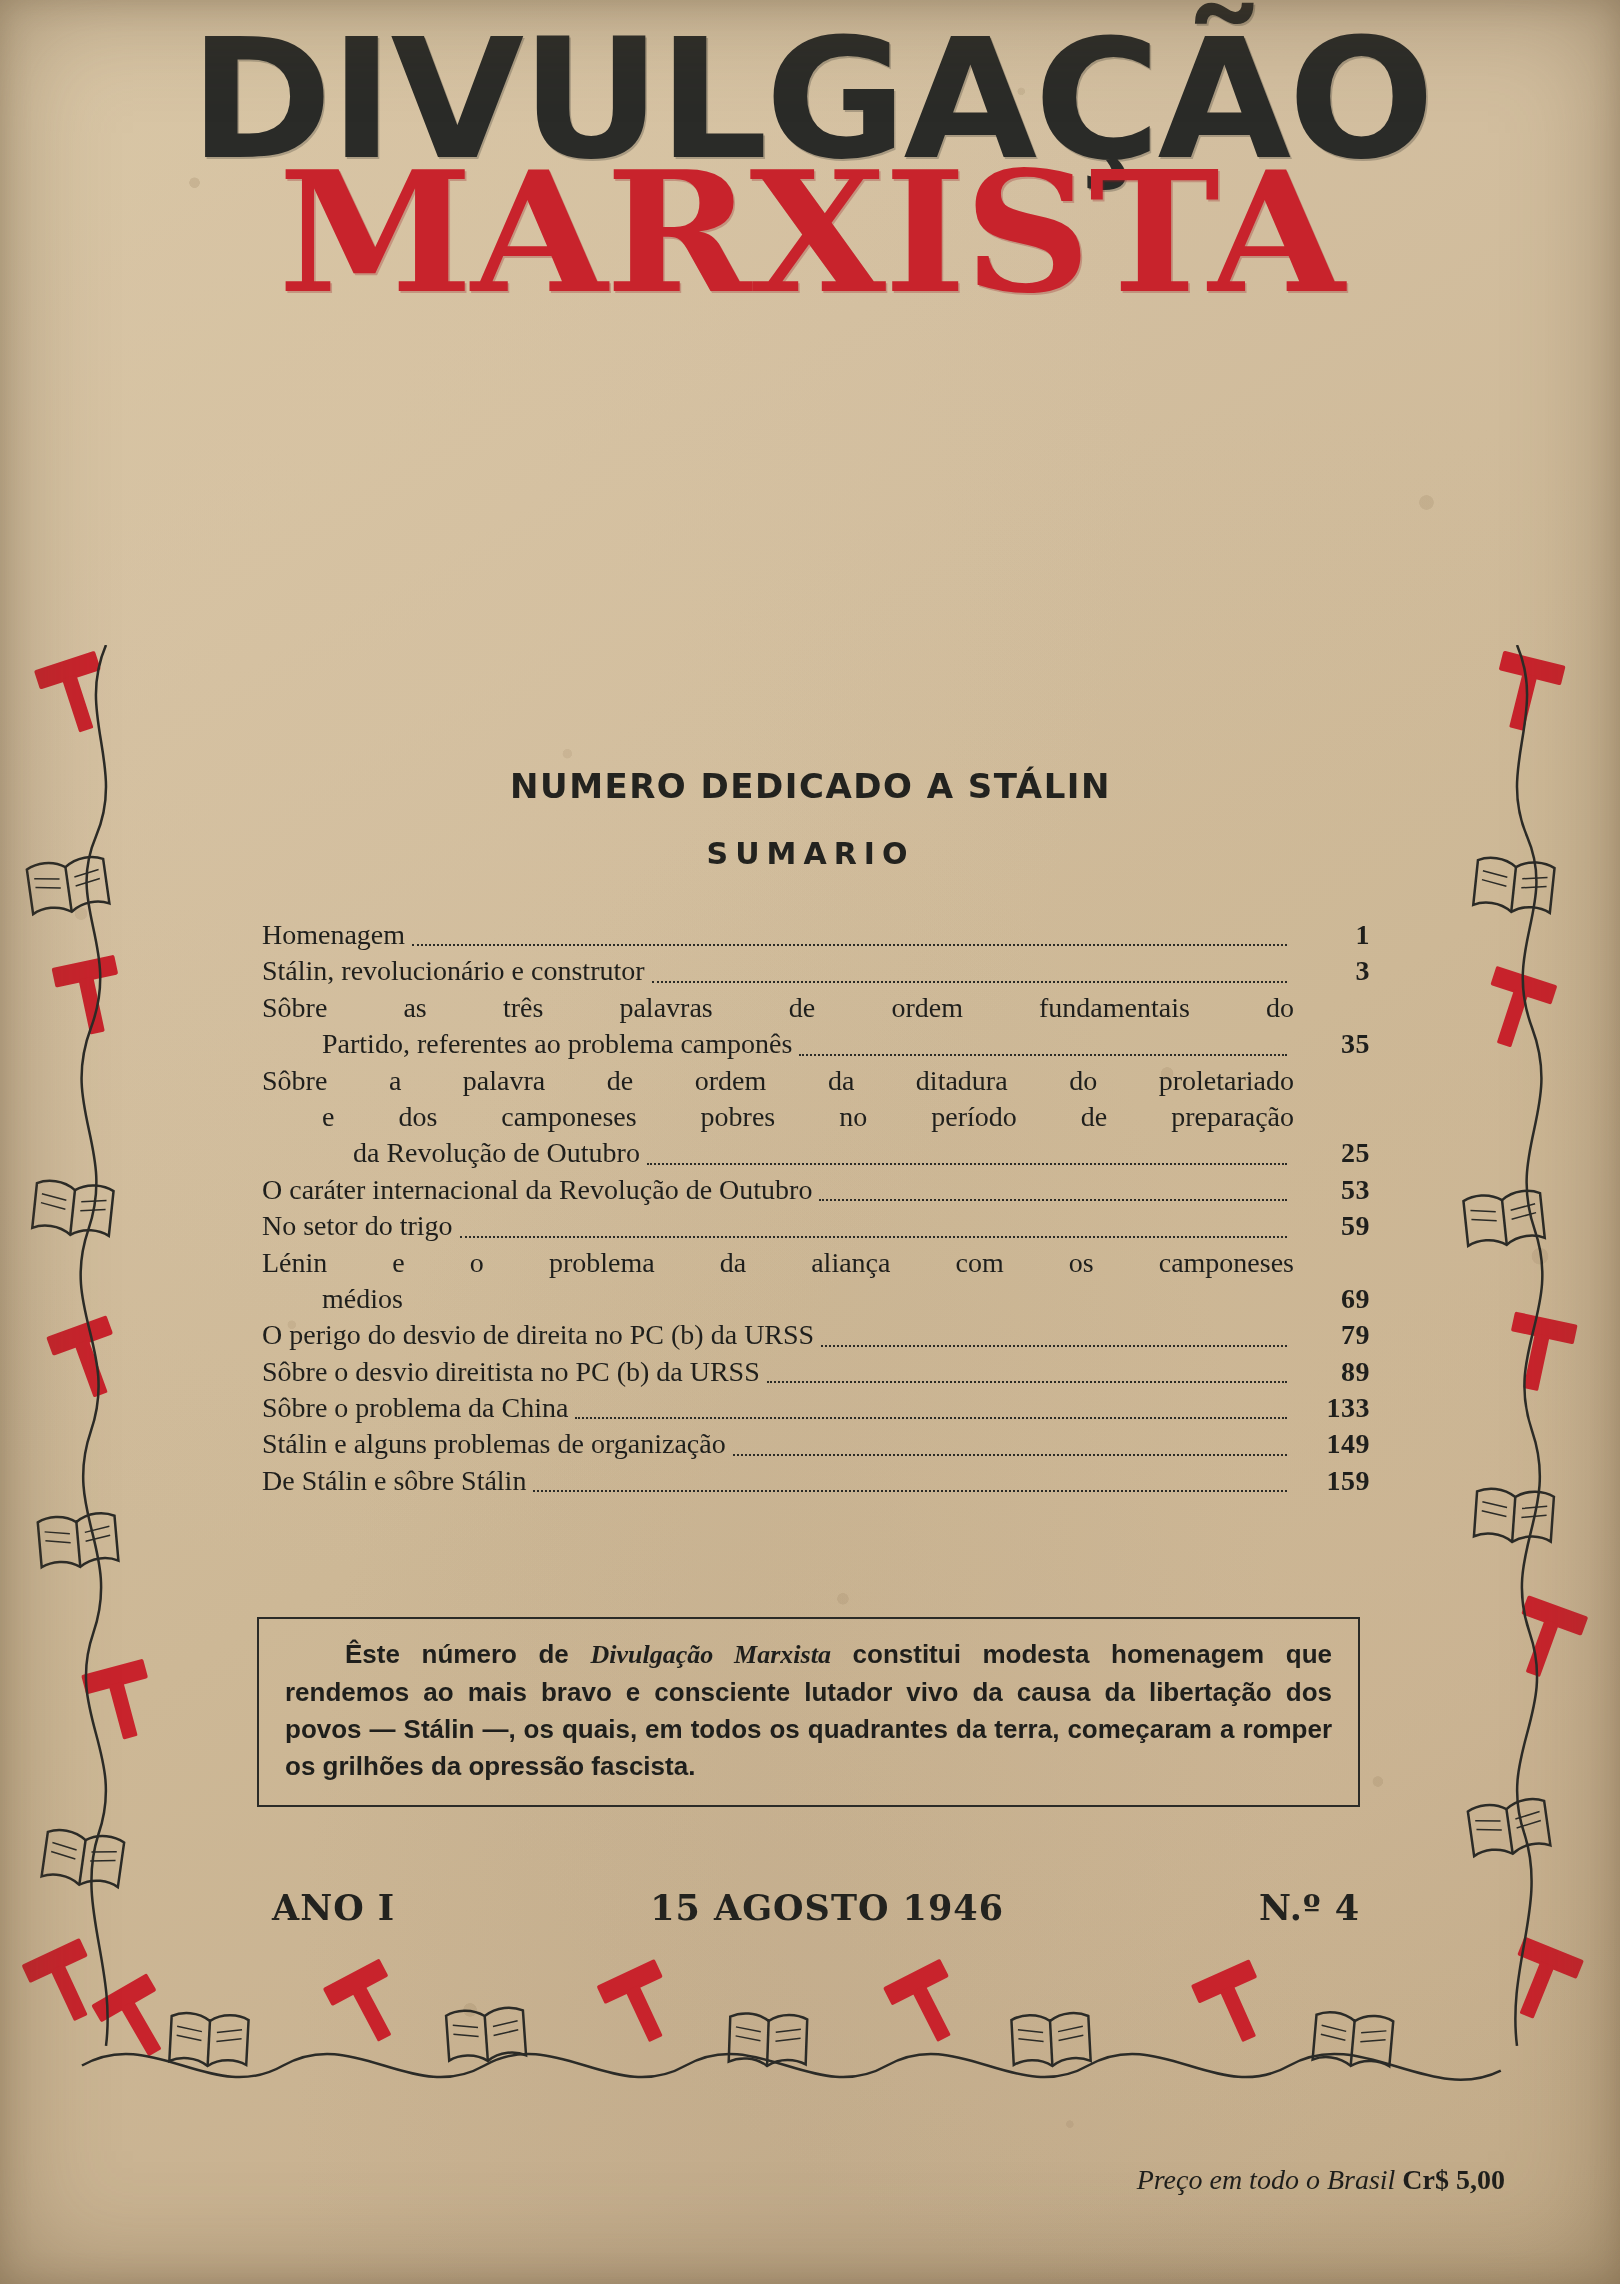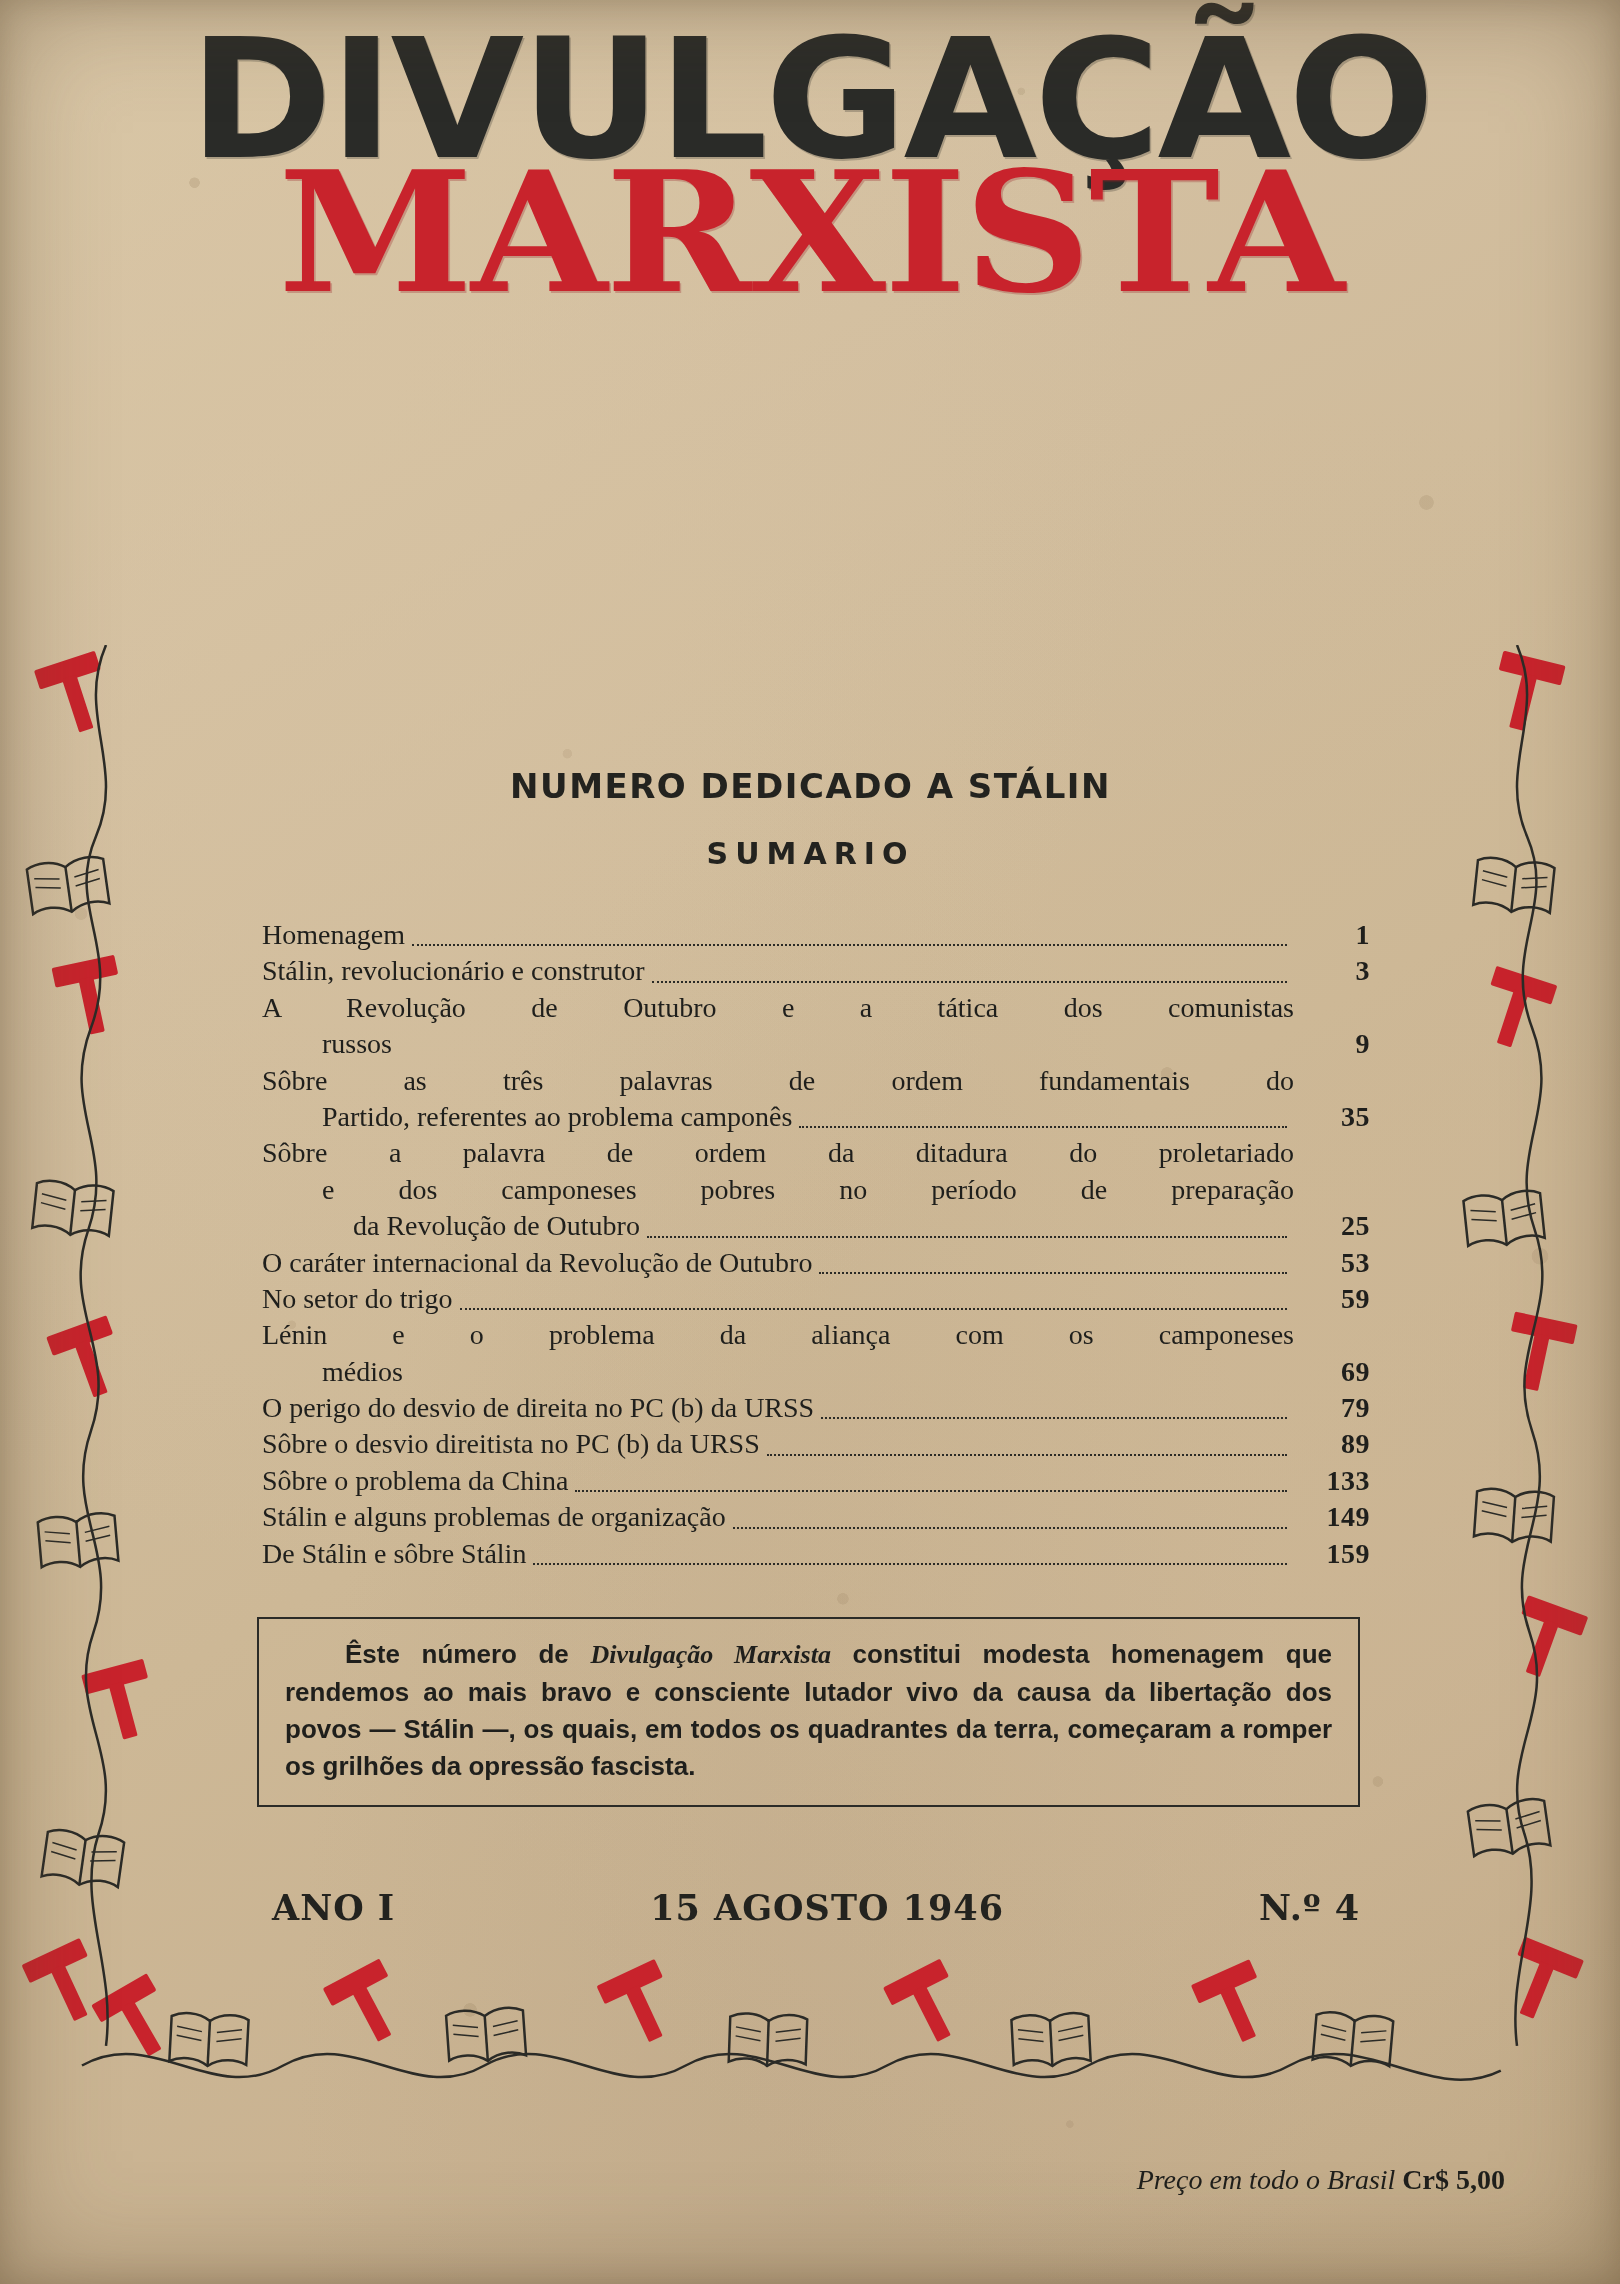--- a/index.html
+++ b/index.html
@@ -427,28 +427,20 @@
       <span class="toc-dots"></span>
       <span class="toc-page">1</span>
     </div>
 
     <div class="toc-entry">
       <span class="toc-text">Stálin, revolucionário e construtor</span>
       <span class="toc-dots"></span>
       <span class="toc-page">3</span>
     </div>
 
-    <div class="toc-entry multi">
-      <span class="line1">A Revolução de Outubro e a tática dos comunistas</span>
-      <span class="line2">
-        <span class="toc-text">russos</span>
-        <span class="toc-dots" style="visibility:hidden;"></span>
-        <span class="toc-page">9</span>
-      </span>
-    </div>
 
     <div class="toc-entry multi">
       <span class="line1">Sôbre as três palavras de ordem fundamentais do</span>
       <span class="line2">
         <span class="toc-text">Partido, referentes ao problema camponês</span>
         <span class="toc-dots"></span>
         <span class="toc-page">35</span>
       </span>
     </div>
 

